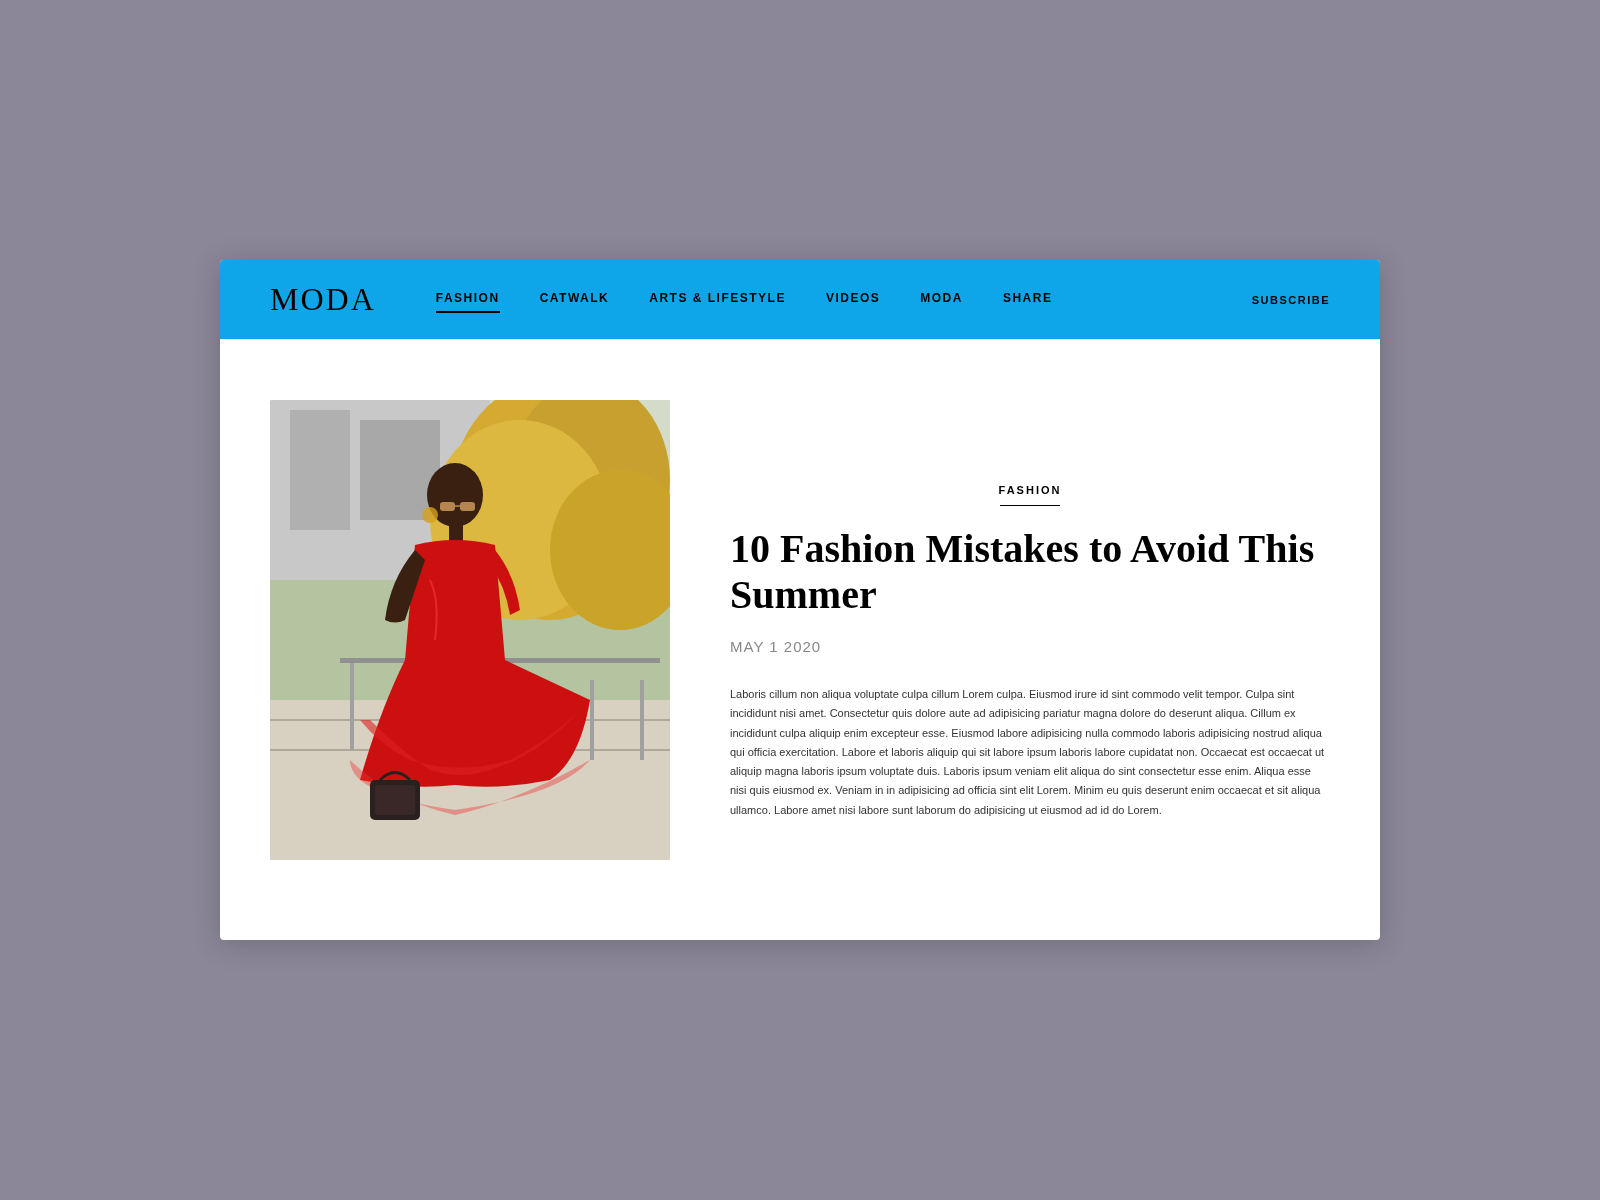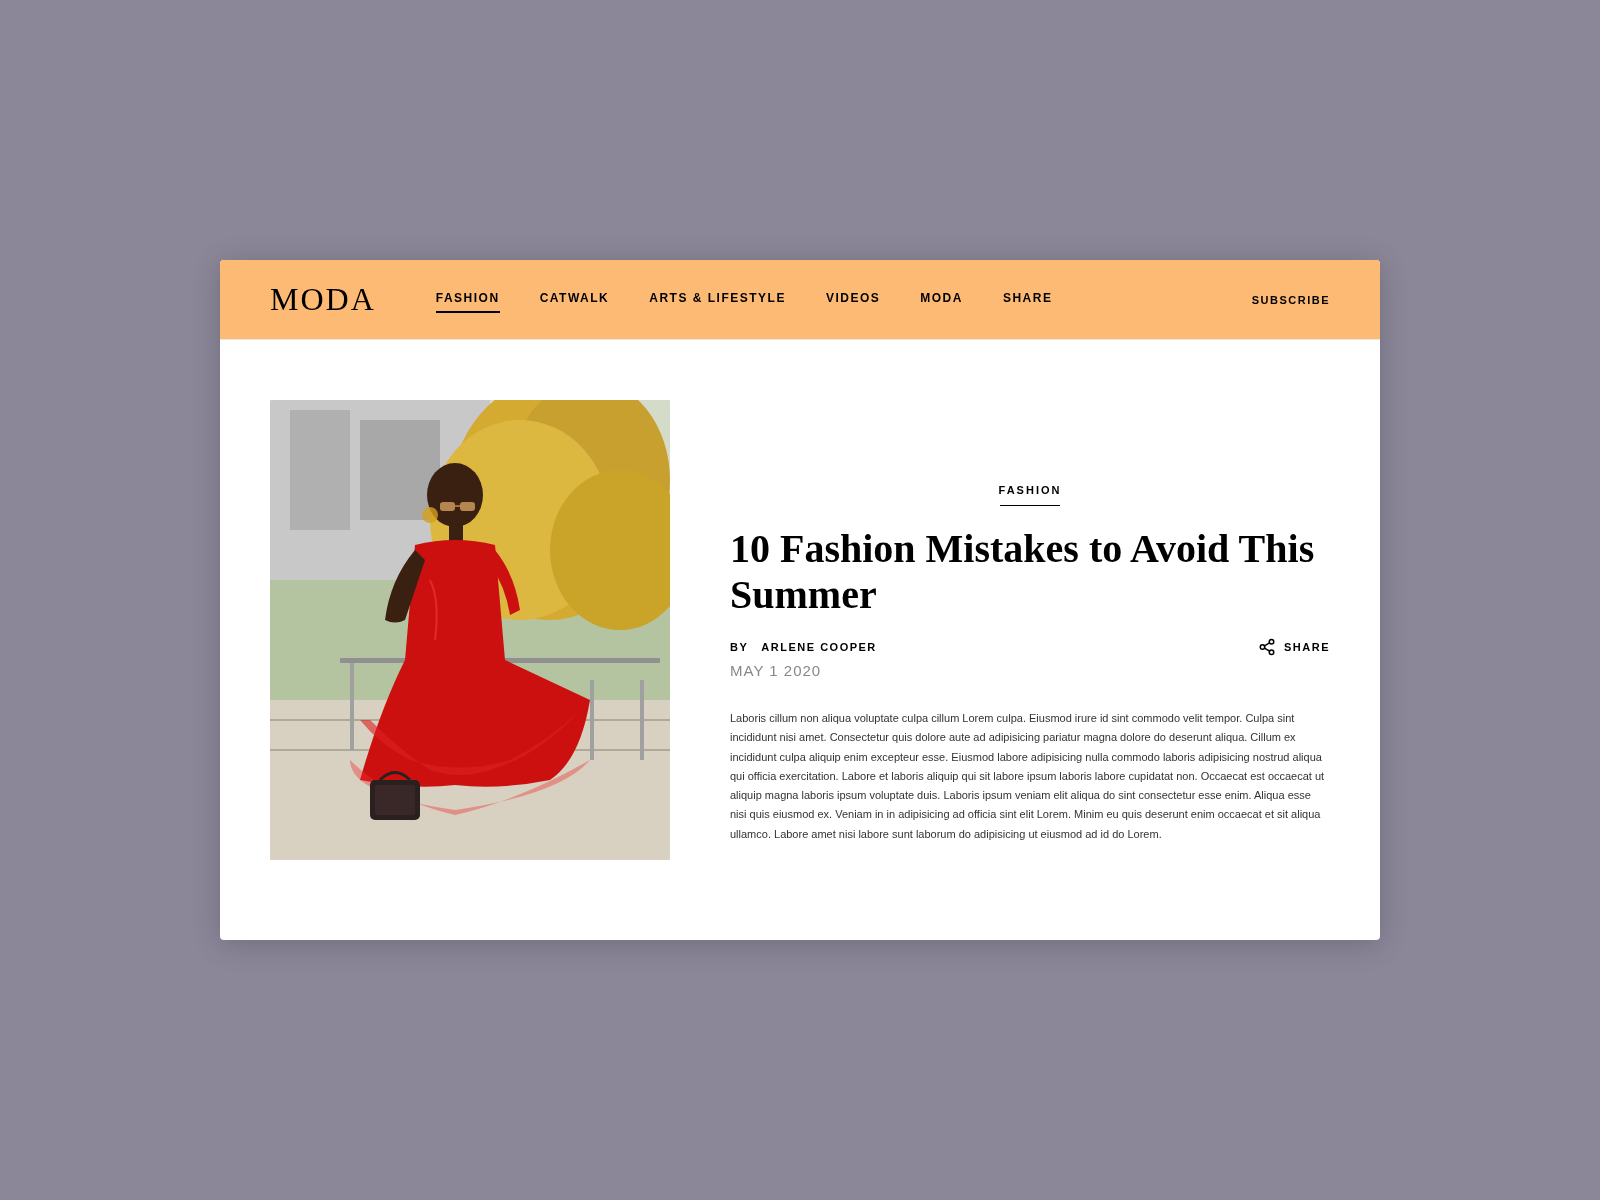--- a/index.html
+++ b/index.html
@@ -25,21 +25,21 @@
       box-shadow: 0 4px 30px rgba(0,0,0,0.2);
     }
 
     
     .site-header {
       display: flex;
       align-items: center;
       padding: 0 50px;
       height: 80px;
       border-bottom: 1px solid #e8e8e8;
-      background: #fdba74;
+      background: #0ea5e9;
     }
 
     .site-logo {
       font-size: 32px;
       font-family: 'Georgia', serif;
       font-weight: 400;
       letter-spacing: 2px;
       color: #000;
       margin-right: 60px;
       white-space: nowrap;
@@ -268,38 +268,20 @@
         <path d="M160 180 Q170 200 165 240" stroke="#ff4040" stroke-width="2" opacity="0.5" fill="none"></path>
       </svg>
     </div>
 
     <article class="article-content">
 
       <div class="article-category">FASHION</div>
 
       <h1 class="article-title">10 Fashion Mistakes to Avoid This Summer</h1>
 
-      <div class="article-meta">
-        <span class="article-author">
-          <span>BY</span>
-          &nbsp;
-          <span>ARLENE COOPER</span>
-        </span>
-
-        <div class="share-btn">
-          <svg class="share-icon" viewBox="0 0 24 24" fill="none" stroke="#000" stroke-width="2" stroke-linecap="round" stroke-linejoin="round">
-            <circle cx="18" cy="5" r="3"></circle>
-            <circle cx="6" cy="12" r="3"></circle>
-            <circle cx="18" cy="19" r="3"></circle>
-            <line x1="8.59" y1="13.51" x2="15.42" y2="17.49"></line>
-            <line x1="15.41" y1="6.51" x2="8.59" y2="10.49"></line>
-          </svg>
-          <span>SHARE</span>
-        </div>
-      </div>
 
       <div class="article-date">MAY 1 2020</div>
 
       <p class="article-body">Laboris cillum non aliqua voluptate culpa cillum Lorem culpa. Eiusmod irure id sint commodo velit tempor. Culpa sint incididunt nisi amet. Consectetur quis dolore aute ad adipisicing pariatur magna dolore do deserunt aliqua. Cillum ex incididunt culpa aliquip enim excepteur esse. Eiusmod labore adipisicing nulla commodo laboris adipisicing nostrud aliqua qui officia exercitation. Labore et laboris aliquip qui sit labore ipsum laboris labore cupidatat non. Occaecat est occaecat ut aliquip magna laboris ipsum voluptate duis. Laboris ipsum veniam elit aliqua do sint consectetur esse enim. Aliqua esse nisi quis eiusmod ex. Veniam in in adipisicing ad officia sint elit Lorem. Minim eu quis deserunt enim occaecat et sit aliqua ullamco. Labore amet nisi labore sunt laborum do adipisicing ut eiusmod ad id do Lorem.</p>
 
     </article>
 
   </main>
 
 </div>

